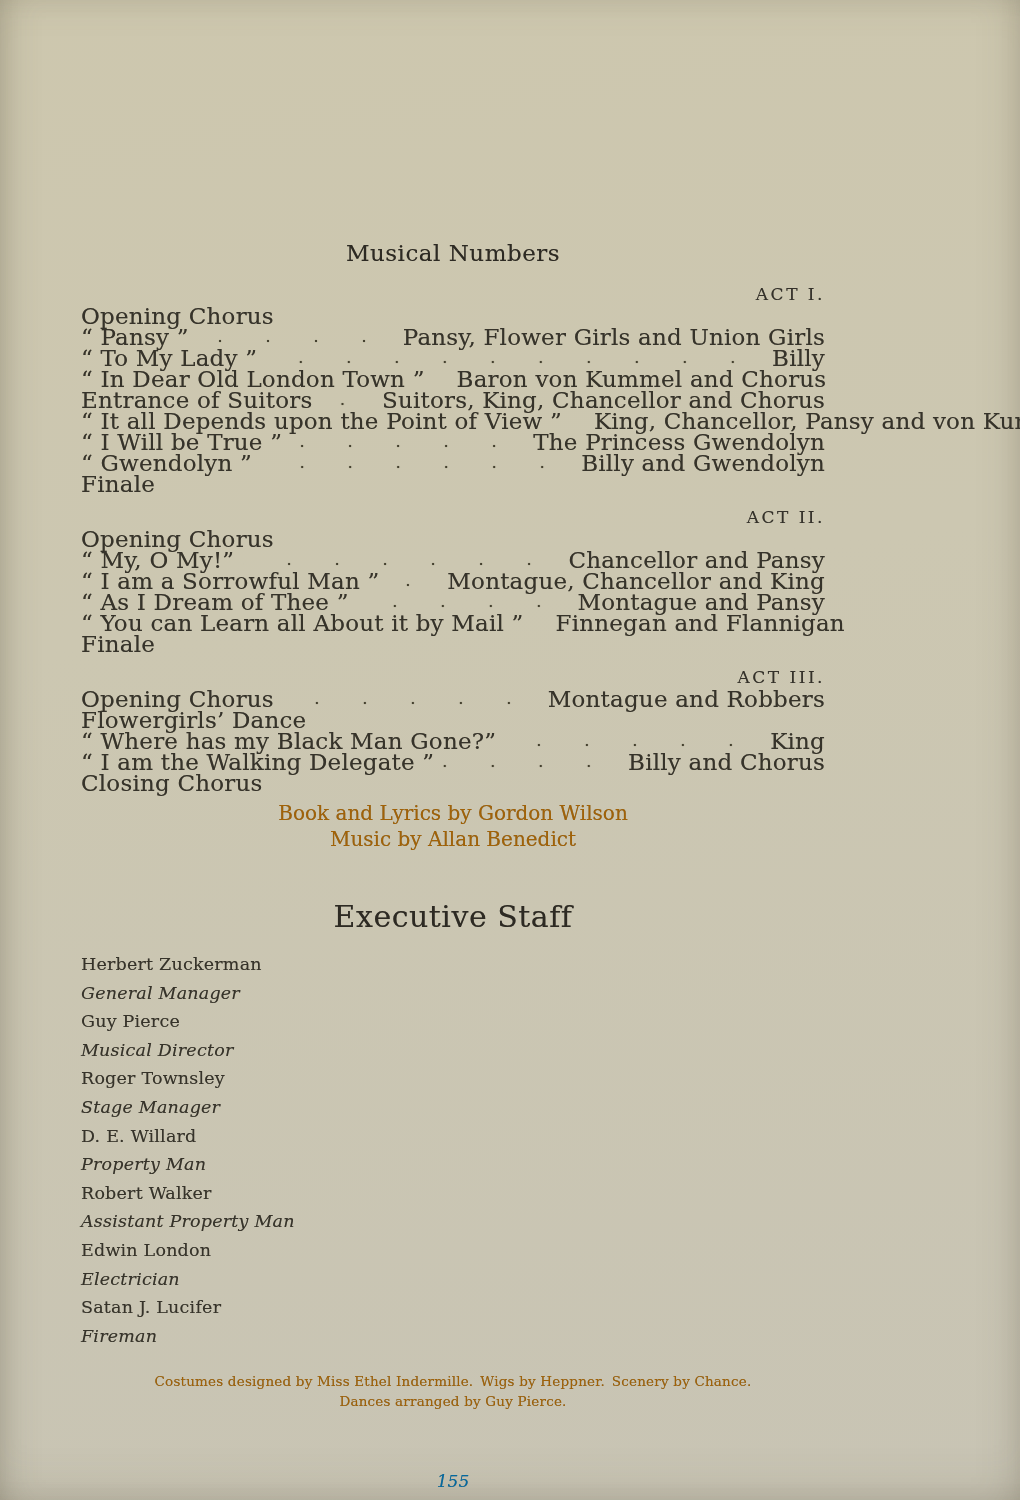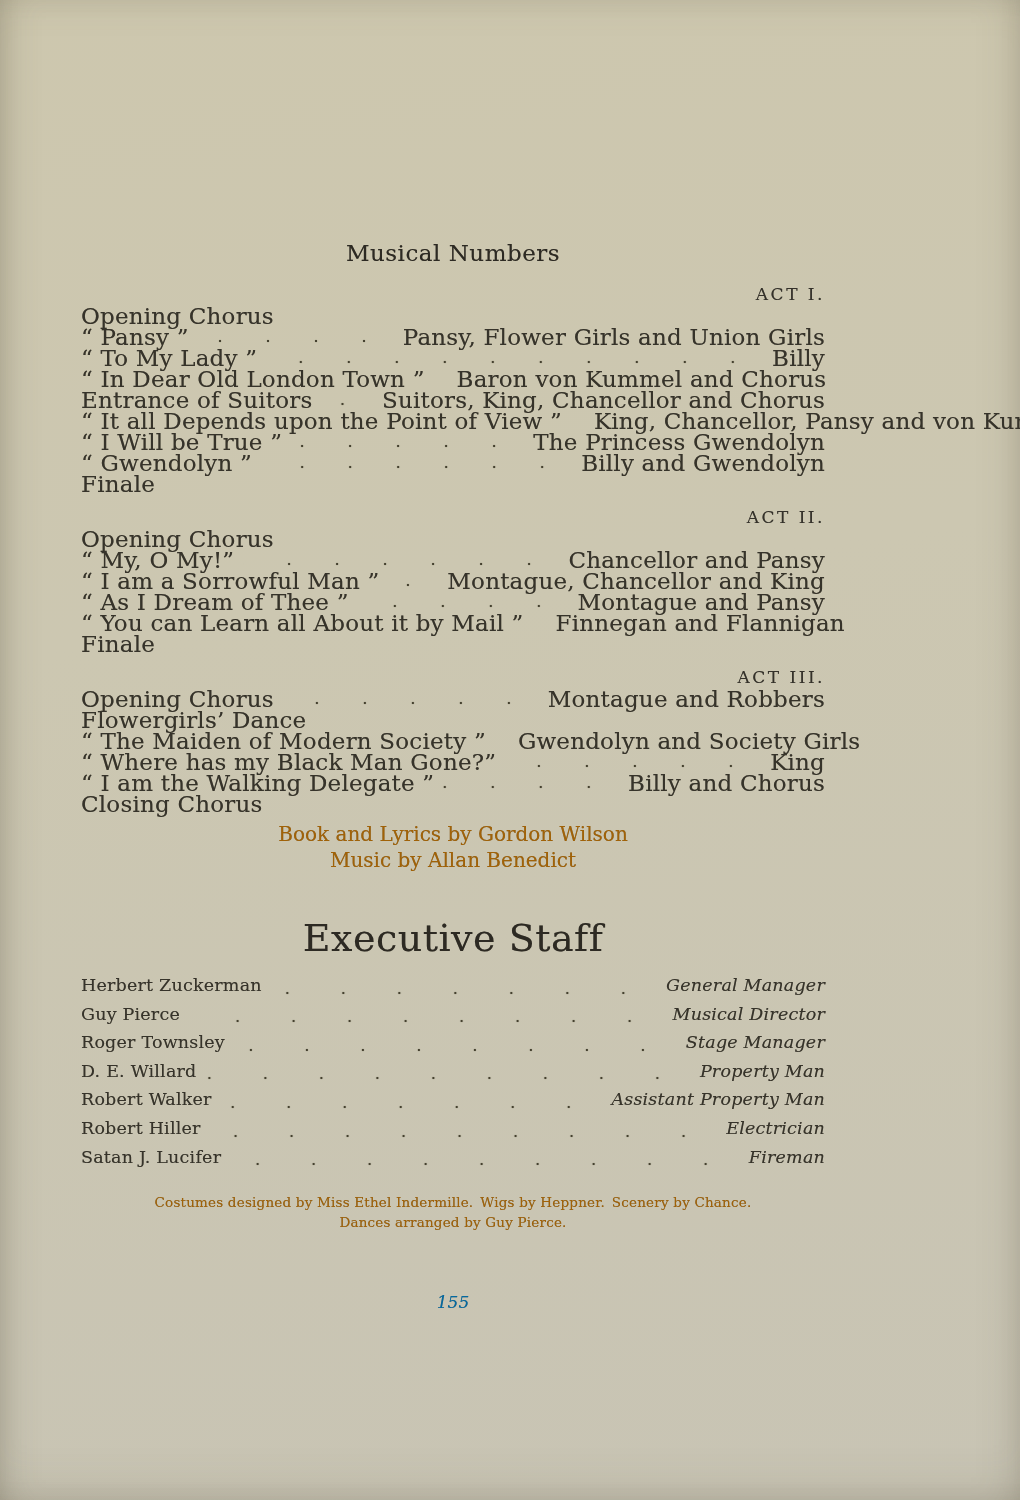--- a/index.html
+++ b/index.html
@@ -58,31 +58,32 @@
   .credits {
     margin-top: 6px;
     text-align: center;
     font-size: 20px; line-height: 26px;
     color: #a16207;
   }
   .credits-line { display: block; }
   .staff-heading {
     margin: 46px 0 0;
     text-align: center;
-    font-size: 38px; line-height: 38px;
+    font-size: 30px; line-height: 38px;
     font-weight: normal;
     letter-spacing: .5px;
     color: #2d2a23;
   }
   .staff-list { margin-top: 14px; }
   .staff-row {
     display: flex; align-items: baseline;
     line-height: 28.6px; font-size: 17.5px;
     letter-spacing: .2px;
     white-space: nowrap;
+    flex-direction: column;
   }
   .staff-role { font-style: italic; }
   .staff-leader { background-size: 56px 6px; }
   .footnotes {
     margin-top: 22px;
     text-align: center;
     font-size: 13.5px; line-height: 19.5px;
     letter-spacing: .2px;
     color: #a16207;
   }
@@ -181,25 +182,20 @@
         <h2 class="act-heading">ACT III.</h2>
         <div class="song-row">
           <span class="song-title">Opening Chorus</span>
           <span class="leader"></span>
           <span class="performers">Montague and Robbers</span>
         </div>
         <div class="song-row">
           <span class="song-title">Flowergirls’ Dance</span>
         </div>
         <div class="song-row">
-          <span class="song-title">“ The Maiden of Modern Society ”</span>
-          <span class="leader"></span>
-          <span class="performers">Gwendolyn and Society Girls</span>
-        </div>
-        <div class="song-row">
           <span class="song-title">“ Where has my Black Man Gone?”</span>
           <span class="leader"></span>
           <span class="performers">King</span>
         </div>
         <div class="song-row">
           <span class="song-title">“ I am the Walking Delegate ”</span>
           <span class="leader"></span>
           <span class="performers">Billy and Chorus</span>
         </div>
         <div class="song-row">
@@ -235,21 +231,21 @@
         <span class="staff-name">D. E. Willard</span>
         <span class="leader staff-leader"></span>
         <span class="staff-role">Property Man</span>
       </div>
       <div class="staff-row">
         <span class="staff-name">Robert Walker</span>
         <span class="leader staff-leader"></span>
         <span class="staff-role">Assistant Property Man</span>
       </div>
       <div class="staff-row">
-        <span class="staff-name">Robert Hiller</span>
+        <span class="staff-name">Edwin London</span>
         <span class="leader staff-leader"></span>
         <span class="staff-role">Electrician</span>
       </div>
       <div class="staff-row">
         <span class="staff-name">Satan J. Lucifer</span>
         <span class="leader staff-leader"></span>
         <span class="staff-role">Fireman</span>
       </div>
     </div>
 

